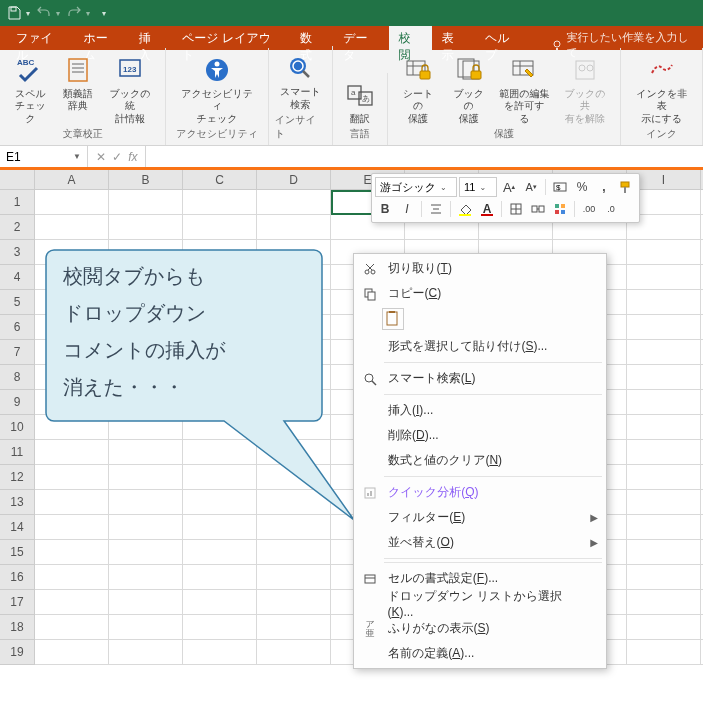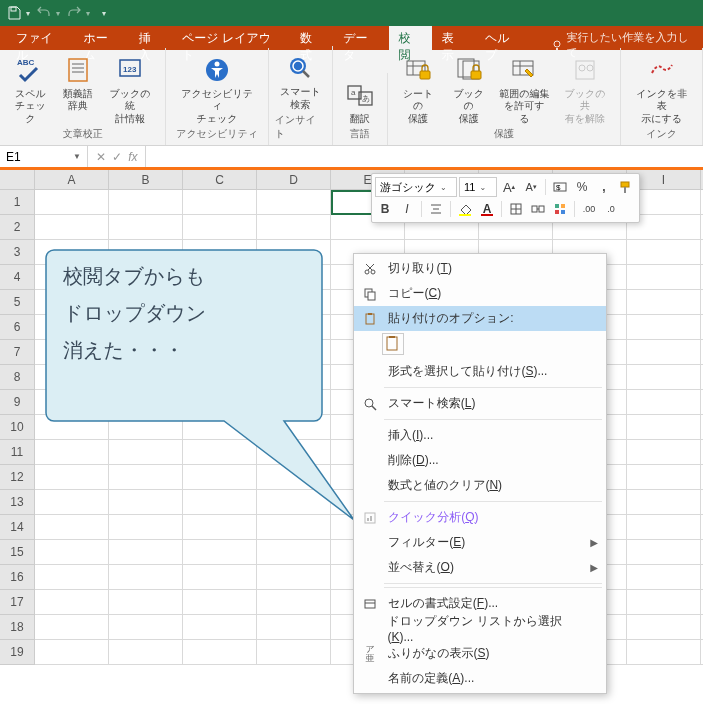--- a/index.html
+++ b/index.html
@@ -542,20 +542,21 @@
     </div>
   </div>
 </div>
 
 <svg style="position:absolute;left:44px;top:240px;pointer-events:none" width="330" height="290">
   <path d="M10 10 h260 a8 8 0 0 1 8 8 v155 a8 8 0 0 1 -8 8 h-30 L310 280 L180 181 H10 a8 8 0 0 1 -8 -8 v-155 a8 8 0 0 1 8 -8 z" fill="#dbeef4" stroke="#3a7fa8" stroke-width="1.5"></path>
 </svg>
 <div style="position:absolute;left:63px;top:258px;width:248px;color:#3a4a5a;font-size:20px;line-height:1.85;font-family:'Yu Gothic',serif">
   <div>校閲タブからも</div>
   <div>ドロップダウン</div>
+  <div>コメントの挿入が</div>
   <div>消えた・・・</div>
 </div>
 
 <div class="mini-toolbar">
   <div class="mini-row">
     <div class="mini-select" style="width:82px">
         <span>游ゴシック</span>
         <span class="dd">⌄</span>
       </div>
     <div class="mini-select" style="width:38px">
@@ -645,29 +646,20 @@
   </div>
   <div class="menu-item">
     <span class="menu-icon">
         <svg width="14" height="14">
           <rect x="2" y="2" width="7" height="8" fill="none" stroke="#555"></rect>
           <rect x="5" y="5" width="7" height="8" fill="#fff" stroke="#555"></rect>
         </svg>
       </span>
     <span class="menu-label"><span>コピー</span>(<span class="ul">C</span>)</span>
   </div>
-  <div class="menu-item highlighted">
-    <span class="menu-icon">
-        <svg width="14" height="14">
-          <rect x="3" y="2" width="8" height="10" fill="none" stroke="#a06a2a"></rect>
-          <rect x="5" y="1" width="4" height="2" fill="#a06a2a"></rect>
-        </svg>
-      </span>
-    <span class="menu-label">貼り付けのオプション:</span>
-  </div>
   <div class="paste-option-icon">
     <svg width="16" height="18">
         <rect x="2" y="2" width="10" height="13" fill="none" stroke="#a06a2a"></rect>
         <rect x="4" y="1" width="6" height="2" fill="#a06a2a"></rect>
       </svg>
   </div>
   <div class="menu-item">
     <span class="menu-icon"></span>
     <span class="menu-label"><span>形式を選択して貼り付け</span>(<span class="ul">S</span>)...</span>
   </div>

